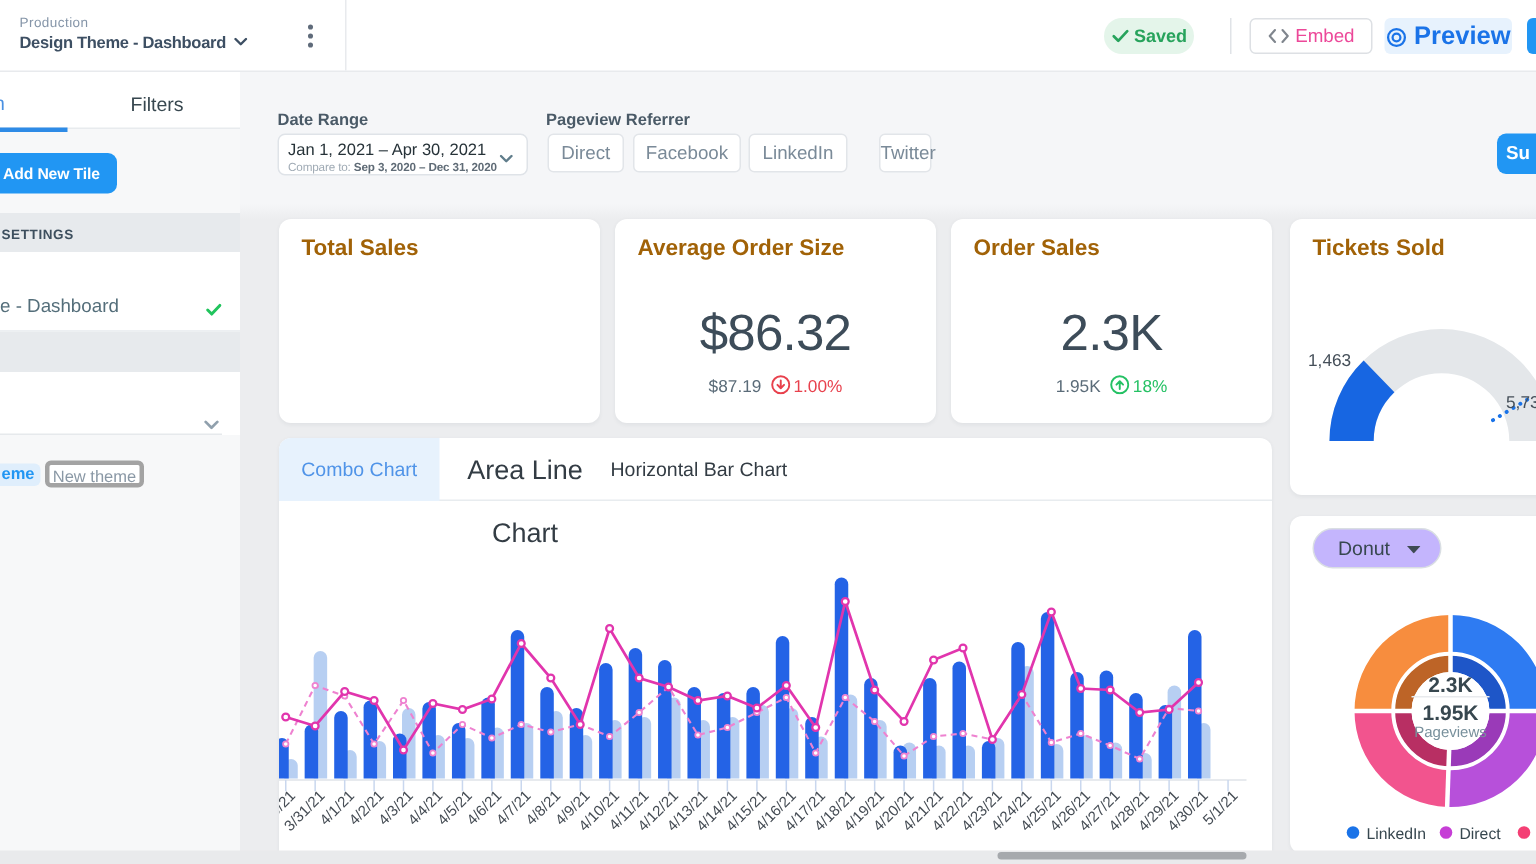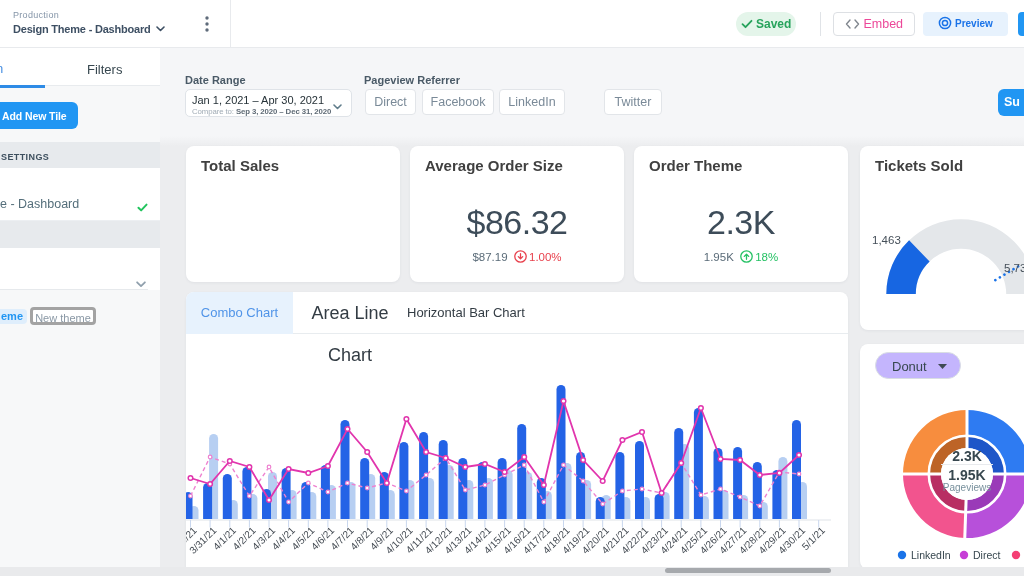--- a/index.html
+++ b/index.html
@@ -1,19 +1,19 @@
 <!DOCTYPE html>
 <html><head><meta charset="utf-8">
 <style>
 * { margin:0; padding:0; box-sizing:border-box; }
 html,body { width:1024px; height:576px; overflow:hidden; font-family:"Liberation Sans",sans-serif; }
 body { position:relative; background:#ecedef; }
 .abs { position:absolute; }
 .card { position:absolute; background:#fff; border-radius:8px; box-shadow:0 1px 3px rgba(40,50,60,.06); }
-.ktitle { position:absolute; left:15px; top:11px; font-size:15px; font-weight:bold; color:#404040; }
+.ktitle { position:absolute; left:15px; top:11px; font-size:15px; font-weight:bold; color:#a16207; }
 .bignum { position:absolute; left:0; right:0; top:57px; text-align:center; font-size:34px; color:#3d4c59; letter-spacing:-0.5px; }
 .sub { position:absolute; left:0; right:0; top:104px; text-align:center; font-size:11.5px; color:#5a6b78; }
 .sub .pct { font-weight:normal; margin-left:2px; }
 .fbtn { position:absolute; top:89px; height:26px; background:#fff; border:1px solid #e2e5e9; border-radius:4px;
         color:#7a8a98; font-size:12.5px; line-height:24px; text-align:center; }
 </style></head>
 <body>
 
 <div class="abs" style="left:0;top:0;width:1024px;height:48px;background:#fff;border-bottom:1px solid #e8eaed"></div>
 <div class="abs" style="left:230px;top:0;width:1px;height:47px;background:#e8eaed"></div>
@@ -26,21 +26,21 @@
       <circle cx="2" cy="8" r="1.7" fill="#5f6b7a"></circle>
       <circle cx="2" cy="14" r="1.7" fill="#5f6b7a"></circle>
     </svg></div>
 <div class="abs" style="left:736px;top:12px;width:60px;height:24px;background:#e4f5ea;border-radius:13px;text-align:center;line-height:24px;font-size:12px;font-weight:bold;color:#27a35c"><svg width="12" height="10" viewBox="0 0 12 10" style="vertical-align:-0.5px">
       <path d="M1.5 5.2 L4.5 8.2 L10.5 1.8" fill="none" stroke="#27a35c" stroke-width="1.8" stroke-linecap="round" stroke-linejoin="round"></path>
     </svg> Saved</div>
 <div class="abs" style="left:820px;top:12px;width:1px;height:24px;background:#e0e3e7"></div>
 <div class="abs" style="left:833px;top:12px;width:82px;height:24px;border:1px solid #dde0e4;border-radius:4px;background:#fff;text-align:center;line-height:22px;font-size:12.5px;color:#ec4899"><svg width="15" height="10" viewBox="0 0 15 10" style="vertical-align:-1px">
       <path d="M5 1 L1.5 5 L5 9 M10 1 L13.5 5 L10 9" fill="none" stroke="#80868e" stroke-width="1.4" stroke-linecap="round" stroke-linejoin="round"></path>
     </svg> Embed</div>
-<div class="abs" style="left:923px;top:12px;width:85px;height:24px;background:#e7f2fd;border-radius:4px;text-align:center;line-height:24px;font-size:10px;font-weight:bold;color:#1a73e8"><svg width="14" height="14" viewBox="0 0 14 14" style="vertical-align:-2.5px">
+<div class="abs" style="left:923px;top:12px;width:85px;height:24px;background:#e7f2fd;border-radius:4px;text-align:center;line-height:24px;font-size:17px;font-weight:bold;color:#1a73e8"><svg width="14" height="14" viewBox="0 0 14 14" style="vertical-align:-2.5px">
       <circle cx="7" cy="7" r="5.6" fill="none" stroke="#1a73e8" stroke-width="1.5"></circle>
       <circle cx="7" cy="7" r="2.6" fill="none" stroke="#1a73e8" stroke-width="1.5"></circle>
     </svg> Preview</div>
 <div class="abs" style="left:1018px;top:12px;width:10px;height:24px;background:#2196f3;border-radius:4px 0 0 4px"></div>
 
 <div class="abs" style="left:0;top:48px;width:160px;height:528px;background:#f7f8f9"></div>
 <div class="abs" style="left:0;top:48px;width:160px;height:38px;background:#fff;border-bottom:1px solid #e8ebee"></div>
 <div class="abs" style="left:-4px;top:61px;font-size:13px;color:#4a90e2">n</div>
 <div class="abs" style="left:87px;top:62px;font-size:13px;color:#37474f">Filters</div>
 <div class="abs" style="left:0;top:85px;width:45px;height:3px;background:#2e8be6"></div>
@@ -68,36 +68,36 @@
 <div class="abs" style="left:185px;top:89px;width:167px;height:28px;background:#fff;border:1px solid #dfe3e8;border-radius:5px"></div>
 <div class="abs" style="left:192px;top:94px;font-size:11px;color:#263238">Jan 1, 2021 – Apr 30, 2021</div>
 <div class="abs" style="left:192px;top:107px;font-size:7.8px;letter-spacing:-0.1px;color:#a0abb5">Compare to: <span style="color:#5f6b76;font-weight:bold">Sep 3, 2020 – Dec 31, 2020</span></div>
 <div class="abs" style="left:333px;top:97px"><svg width="9" height="6" viewBox="0 0 9 6" style="vertical-align:1px">
       <path d="M1 1 L4.5 4.5 L8 1" fill="none" stroke="#607d8b" stroke-width="1.6" stroke-linecap="round" stroke-linejoin="round"></path>
     </svg></div>
 <div class="abs" style="left:364px;top:74px;font-size:11px;color:#4a5a67;font-weight:bold">Pageview Referrer</div>
 <div class="fbtn" style="left:365px;width:51px">Direct</div>
 <div class="fbtn" style="left:422px;width:72px">Facebook</div>
 <div class="fbtn" style="left:499px;width:66px">LinkedIn</div>
-<div class="fbtn" style="left:604px;width:58px">Twitter</div>
+<div class="fbtn" style="left:586px;width:35px">Twitter</div>
 <div class="abs" style="left:998px;top:89px;width:26px;height:27px;background:#2196f3;border-radius:6px 0 0 6px;color:#fff;font-size:12.5px;font-weight:bold;line-height:27px;text-indent:6px">Su</div>
 
 <div class="card" style="left:186px;top:146px;width:214px;height:136px">
   <div class="ktitle">Total Sales</div>
 </div>
 <div class="card" style="left:410px;top:146px;width:214px;height:136px">
   <div class="ktitle">Average Order Size</div>
   <div class="bignum">$86.32</div>
   <div class="sub">$87.19 &nbsp;<svg width="13" height="13" viewBox="0 0 13 13" style="vertical-align:-2px">
         <circle cx="6.5" cy="6.5" r="5.7" fill="none" stroke="#e8414d" stroke-width="1.3"></circle>
         <path d="M6.5 3.7 L6.5 8.6 M4.3 6.6 L6.5 8.8 L8.7 6.6" fill="none" stroke="#e8414d" stroke-width="1.3" stroke-linecap="round" stroke-linejoin="round"></path>
       </svg><span class="pct" style="color:#e8414d">1.00%</span></div>
 </div>
 <div class="card" style="left:634px;top:146px;width:214px;height:136px">
-  <div class="ktitle">Order Theme</div>
+  <div class="ktitle">Order Sales</div>
   <div class="bignum">2.3K</div>
   <div class="sub">1.95K &nbsp;<svg width="13" height="13" viewBox="0 0 13 13" style="vertical-align:-2px">
         <circle cx="6.5" cy="6.5" r="5.7" fill="none" stroke="#25c164" stroke-width="1.3"></circle>
         <path d="M6.5 9.3 L6.5 4.4 M4.3 6.4 L6.5 4.2 L8.7 6.4" fill="none" stroke="#25c164" stroke-width="1.3" stroke-linecap="round" stroke-linejoin="round"></path>
       </svg><span class="pct" style="color:#25c164">18%</span></div>
 </div>
 <div class="card" style="left:860px;top:146px;width:214px;height:184px">
   <div class="ktitle">Tickets Sold</div>
 </div>
 <svg width="164" height="184" viewBox="0 0 164 184" xmlns="http://www.w3.org/2000/svg" style="position:absolute;left:860px;top:146px">

